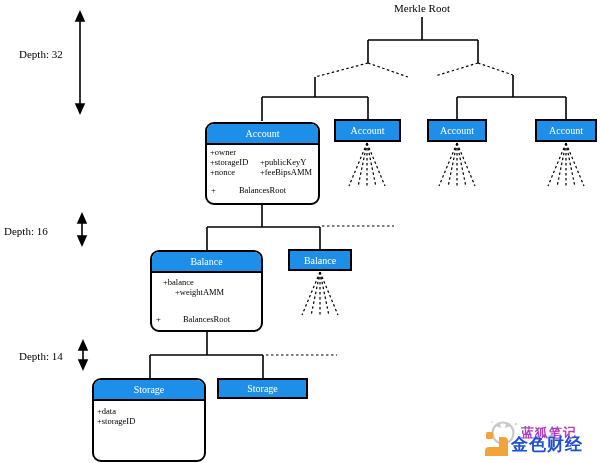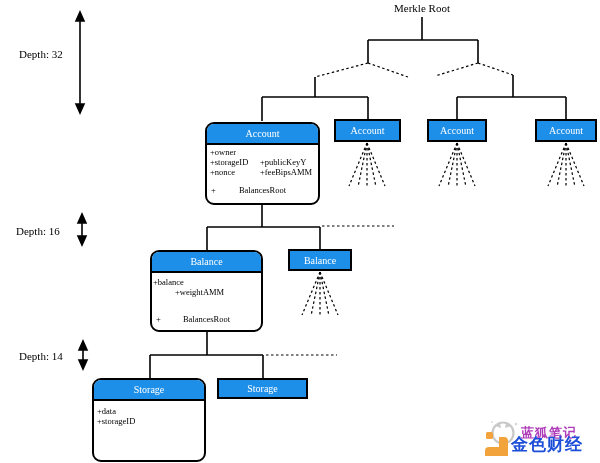--- a/index.html
+++ b/index.html
@@ -109,21 +109,21 @@
     </g>
     <g stroke="#000" stroke-width="1.6" fill="#000">
       <path d="M83,348 V362"></path>
       <polygon points="79,350 87,350 83,341"></polygon>
       <polygon points="79,360 87,360 83,369"></polygon>
     </g>
   </svg>
 
   <div class="label merkle-root" style="left:362px;top:2px;">Merkle Root</div>
   <div class="label depth-label" style="left:19px;top:48px;">Depth: 32</div>
-  <div class="label depth-label" style="left:16px;top:225px;text-align:right;">Depth: 16</div>
+  <div class="label depth-label" style="left:4px;top:225px;text-align:right;">Depth: 16</div>
   <div class="label depth-label" style="left:9px;top:350px;padding-left:10px;">Depth: 14</div>
 
   <div class="node-box" style="left:205px;top:122px;width:115px;height:83px;">
     <div class="hdr">Account</div>
     <div class="body">
       <span class="fld" style="left:3px;top:2px;">+owner</span>
       <span class="fld" style="left:3px;top:12px;">+storageID</span>
       <span class="fld" style="left:53px;top:12px;">+publicKeyY</span>
       <span class="fld" style="left:3px;top:22px;text-align:right;">+nonce</span>
       <span class="fld" style="left:53px;top:22px;">+feeBipsAMM</span>
@@ -140,21 +140,21 @@
   <div class="leaf-box" style="left:427px;top:119px;width:60px;height:23px;">
     <span>Account</span>
   </div>
   <div class="leaf-box" style="left:535px;top:119px;width:62px;height:23px;">
     <span>Account</span>
   </div>
 
   <div class="node-box" style="left:150px;top:250px;width:113px;height:82px;">
     <div class="hdr">Balance</div>
     <div class="body">
-      <span class="fld" style="left:1px;top:4px;">+balance</span>
+      <span class="fld" style="left:11px;top:4px;">+balance</span>
       <span class="fld" style="left:3px;top:14px;margin-left:20px;">+weightAMM</span>
       <div class="root-row" style="top:41px;">
         <span class="prefix">+</span>
         <span>BalancesRoot</span>
       </div>
     </div>
   </div>
 
   <div class="leaf-box" style="left:288px;top:249px;width:64px;height:22px;">
     <span>Balance</span>

